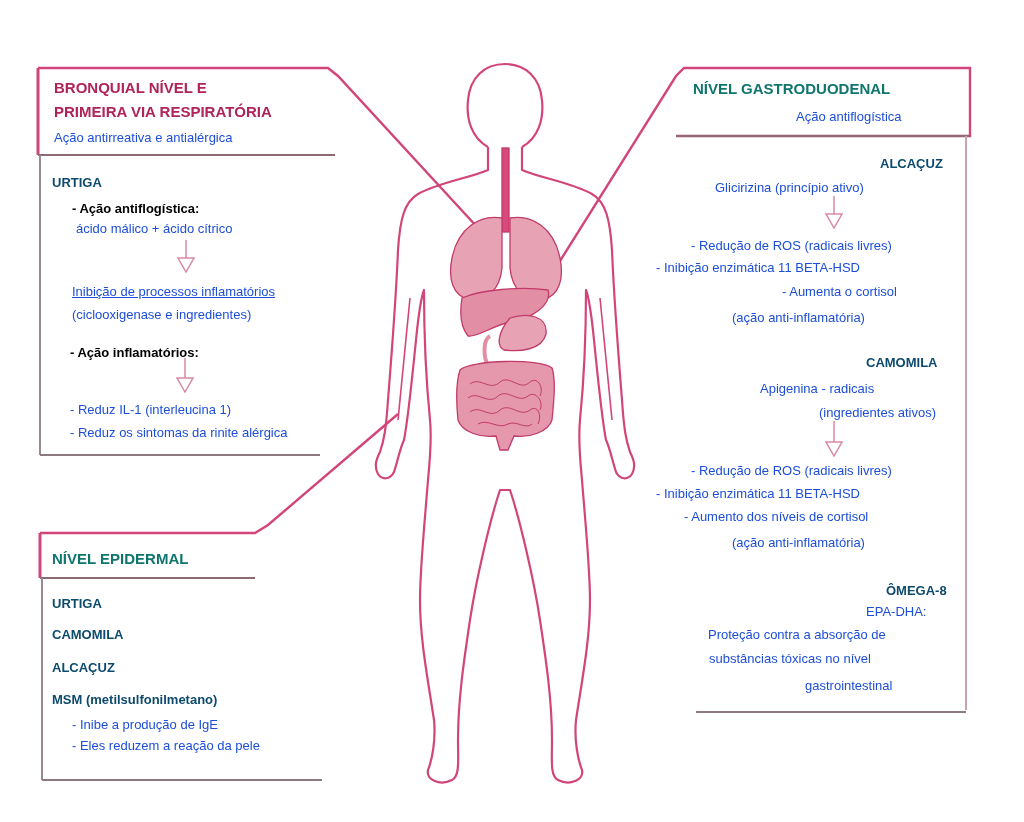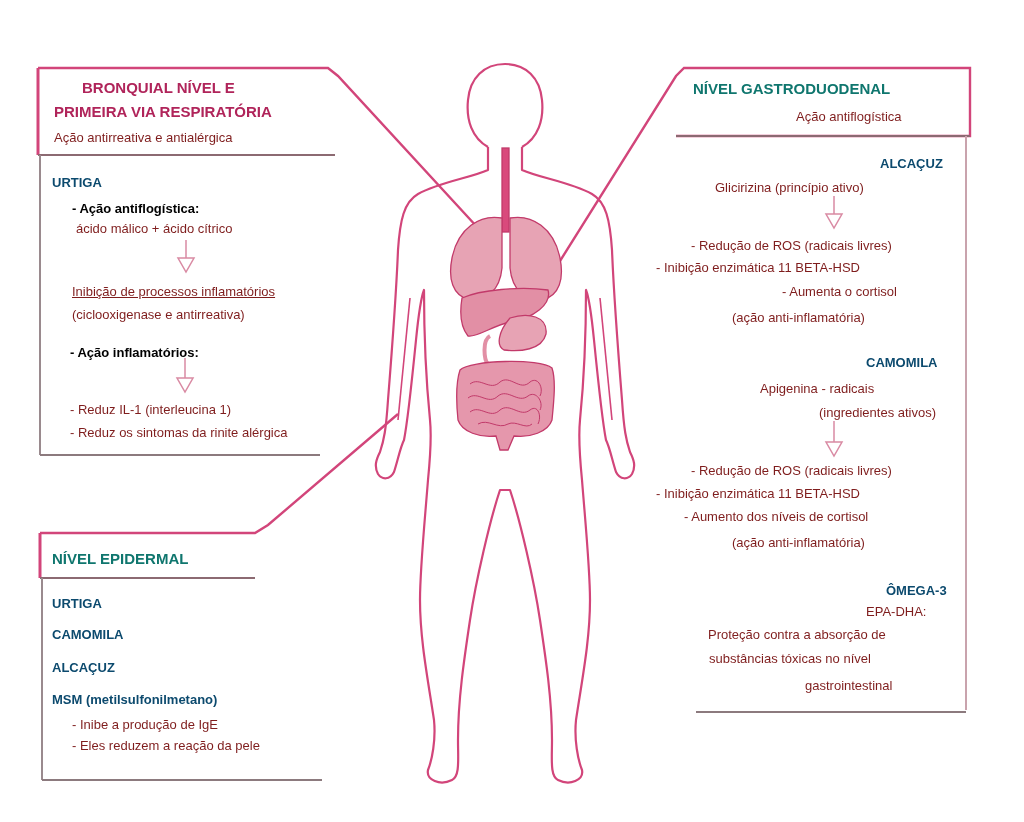--- a/index.html
+++ b/index.html
@@ -4,21 +4,21 @@
   <style>
     html, body { margin: 0; padding: 0; }
     body {
       width: 1024px; height: 822px; position: relative; overflow: hidden;
       background: #ffffff;
       font-family: "Liberation Sans", sans-serif;
       color: #5e1424;
     }
     .abs { position: absolute; white-space: nowrap; }
     .dark-b { color: #000000; font-weight: bold; }
-    .txt { color: #7f1d1d; font-size: 13px; }
+    .txt { color: #1d4ed8; font-size: 13px; }
     .h-title { font-size: 15px; font-weight: bold; color: #b0245a; }
     .h-sub { font-size: 15px; font-weight: bold; color: #0f766e; }
     .sec { font-size: 13px; font-weight: bold; color: #0c4a6e; }
     svg.diagram { position: absolute; left: 0; top: 0; }
   </style>
 </head>
 <body>
 
 <svg class="diagram" width="1024" height="822" viewBox="0 0 1024 822">
   <defs>
@@ -107,29 +107,29 @@
     <g fill="none" stroke="#c23a6a" stroke-width="1">
       <path d="M470 384 C480 376 490 392 500 382 C510 374 520 392 530 382 C538 376 544 388 540 396"></path>
       <path d="M468 398 C478 390 488 406 498 396 C508 388 518 404 528 396 C536 390 544 402 540 410"></path>
       <path d="M470 412 C480 404 490 420 500 410 C510 402 520 418 530 410 C538 404 542 416 538 424"></path>
       <path d="M478 424 C488 418 498 430 508 424 C516 420 526 430 532 424"></path>
     </g>
   </g>
 </svg>
 
 <div>
-  <div class="abs h-title" style="left:54px; top:79px;margin-left:28px;">BRONQUIAL NÍVEL E</div>
+  <div class="abs h-title" style="left:54px; top:79px;">BRONQUIAL NÍVEL E</div>
   <div class="abs h-title" style="left:54px; top:103px;">PRIMEIRA VIA RESPIRATÓRIA</div>
   <div class="abs txt" style="left:54px; top:130px;">Ação antirreativa e antialérgica</div>
 
   <div class="abs sec" style="left:52px; top:175px;">URTIGA</div>
   <div class="abs dark-b" style="left:72px; top:201px; font-size:13px;">- Ação antiflogística:</div>
   <div class="abs txt" style="left:76px; top:221px;">ácido málico + ácido cítrico</div>
   <div class="abs txt" style="left:72px; top:284px;text-decoration:underline;">Inibição de processos inflamatórios</div>
-  <div class="abs txt" style="left:72px; top:307px;">(ciclooxigenase e antirreativa)</div>
+  <div class="abs txt" style="left:72px; top:307px;">(ciclooxigenase e ingredientes)</div>
 
   <div class="abs dark-b" style="left:70px; top:345px; font-size:13px;">- Ação inflamatórios:</div>
   <div class="abs txt" style="left:70px; top:402px;">- Reduz IL-1 (interleucina 1)</div>
   <div class="abs txt" style="left:70px; top:425px;">- Reduz os sintomas da rinite alérgica</div>
 </div>
 
 <div>
   <div class="abs h-sub" style="left:52px; top:550px;">NÍVEL EPIDERMAL</div>
   <div class="abs sec" style="left:52px; top:596px;">URTIGA</div>
   <div class="abs sec" style="left:52px; top:627px;">CAMOMILA</div>
@@ -151,18 +151,18 @@
   <div class="abs txt" style="left:732px; top:310px;">(ação anti-inflamatória)</div>
 
   <div class="abs sec" style="left:866px; top:355px;">CAMOMILA</div>
   <div class="abs txt" style="left:760px; top:381px;">Apigenina - radicais</div>
   <div class="abs txt" style="left:819px; top:405px;">(ingredientes ativos)</div>
   <div class="abs txt" style="left:691px; top:463px;">- Redução de ROS (radicais livres)</div>
   <div class="abs txt" style="left:656px; top:486px;">- Inibição enzimática 11 BETA-HSD</div>
   <div class="abs txt" style="left:684px; top:509px;">- Aumento dos níveis de cortisol</div>
   <div class="abs txt" style="left:732px; top:535px;">(ação anti-inflamatória)</div>
 
-  <div class="abs sec" style="left:886px; top:583px;">ÔMEGA-3</div>
+  <div class="abs sec" style="left:886px; top:583px;">ÔMEGA-8</div>
   <div class="abs txt" style="left:866px; top:604px;">EPA-DHA:</div>
   <div class="abs txt" style="left:708px; top:627px;">Proteção contra a absorção de</div>
   <div class="abs txt" style="left:709px; top:651px;">substâncias tóxicas no nível</div>
   <div class="abs txt" style="left:805px; top:678px;">gastrointestinal</div>
 </div>
 
 </body></html>

